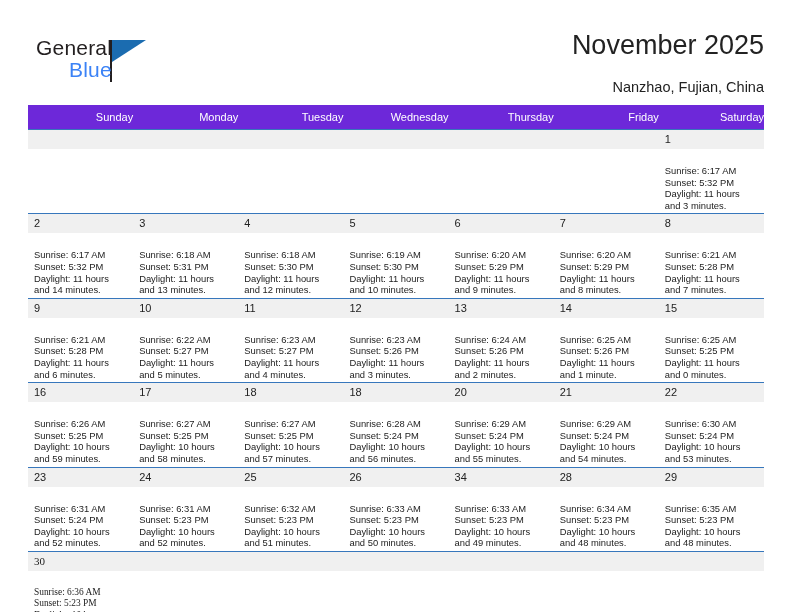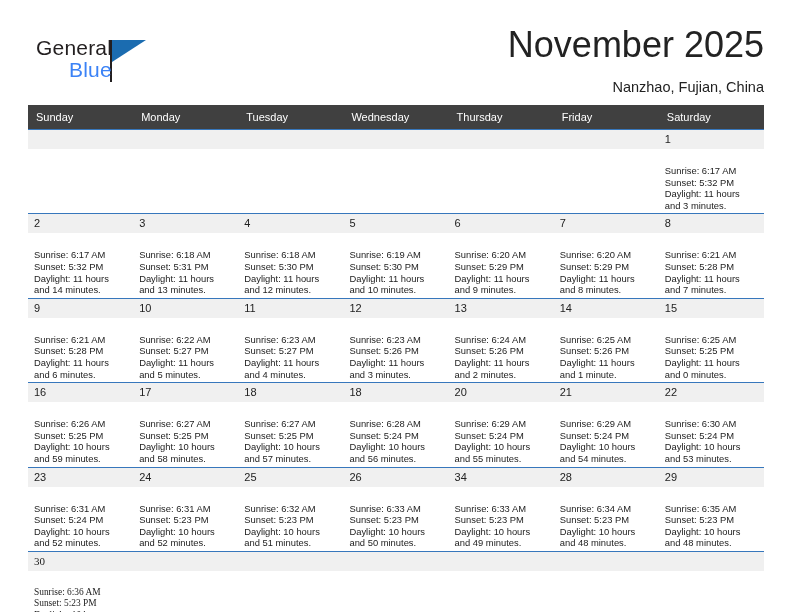--- a/index.html
+++ b/index.html
@@ -72,21 +72,21 @@
     background: #231f20;
   }
 
   .title-block {
     position: absolute;
     right: 0;
     top: 0;
     text-align: right;
   }
   .cal-title {
-    font-size: 36px;
+    font-size: 27px;
     color: #222;
     line-height: 34px;
     white-space: nowrap;
     font-weight: normal;
   }
   .cal-subtitle {
     font-size: 14.5px;
     color: #222;
     line-height: 22px;
     margin-top: 14px;
@@ -96,25 +96,25 @@
   
   .calendar {
     position: absolute;
     left: 28px;
     top: 105px;
     width: 736px;
     border-collapse: collapse;
     table-layout: fixed;
   }
   .calendar th {
-    background: #404040;
+    background: #6d28d9;
     color: #ffffff;
     font-size: 11px;
     font-weight: normal;
-    text-align: left;
+    text-align: right;
     padding: 6px 0 6px 8px;
     height: 11px;
     border: none;
   }
   .calendar td {
     vertical-align: top;
     padding: 0;
     border-top: 1px solid #3777bc;
     width: 105.14px;
     height: 58px;

